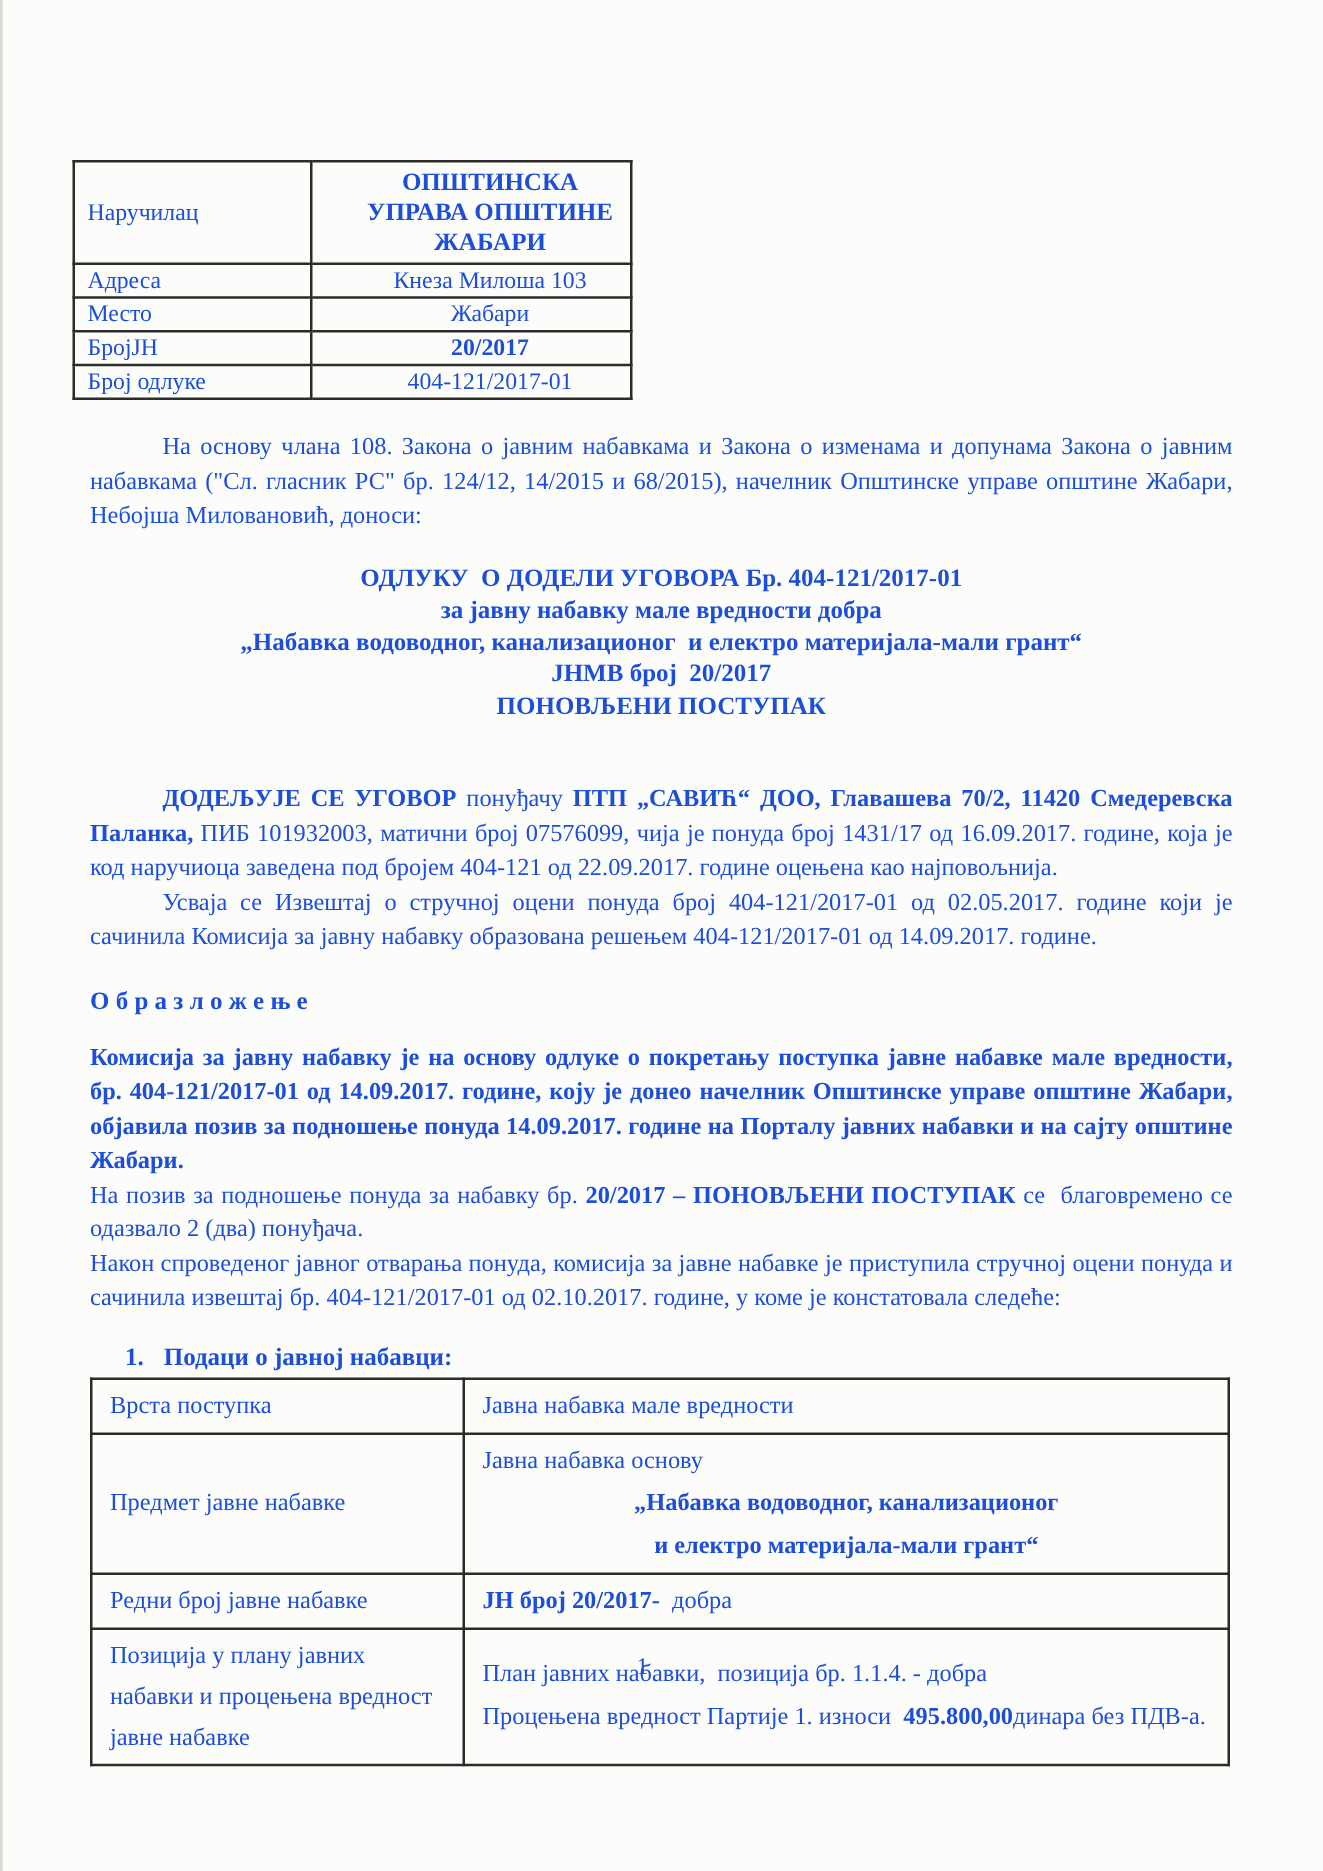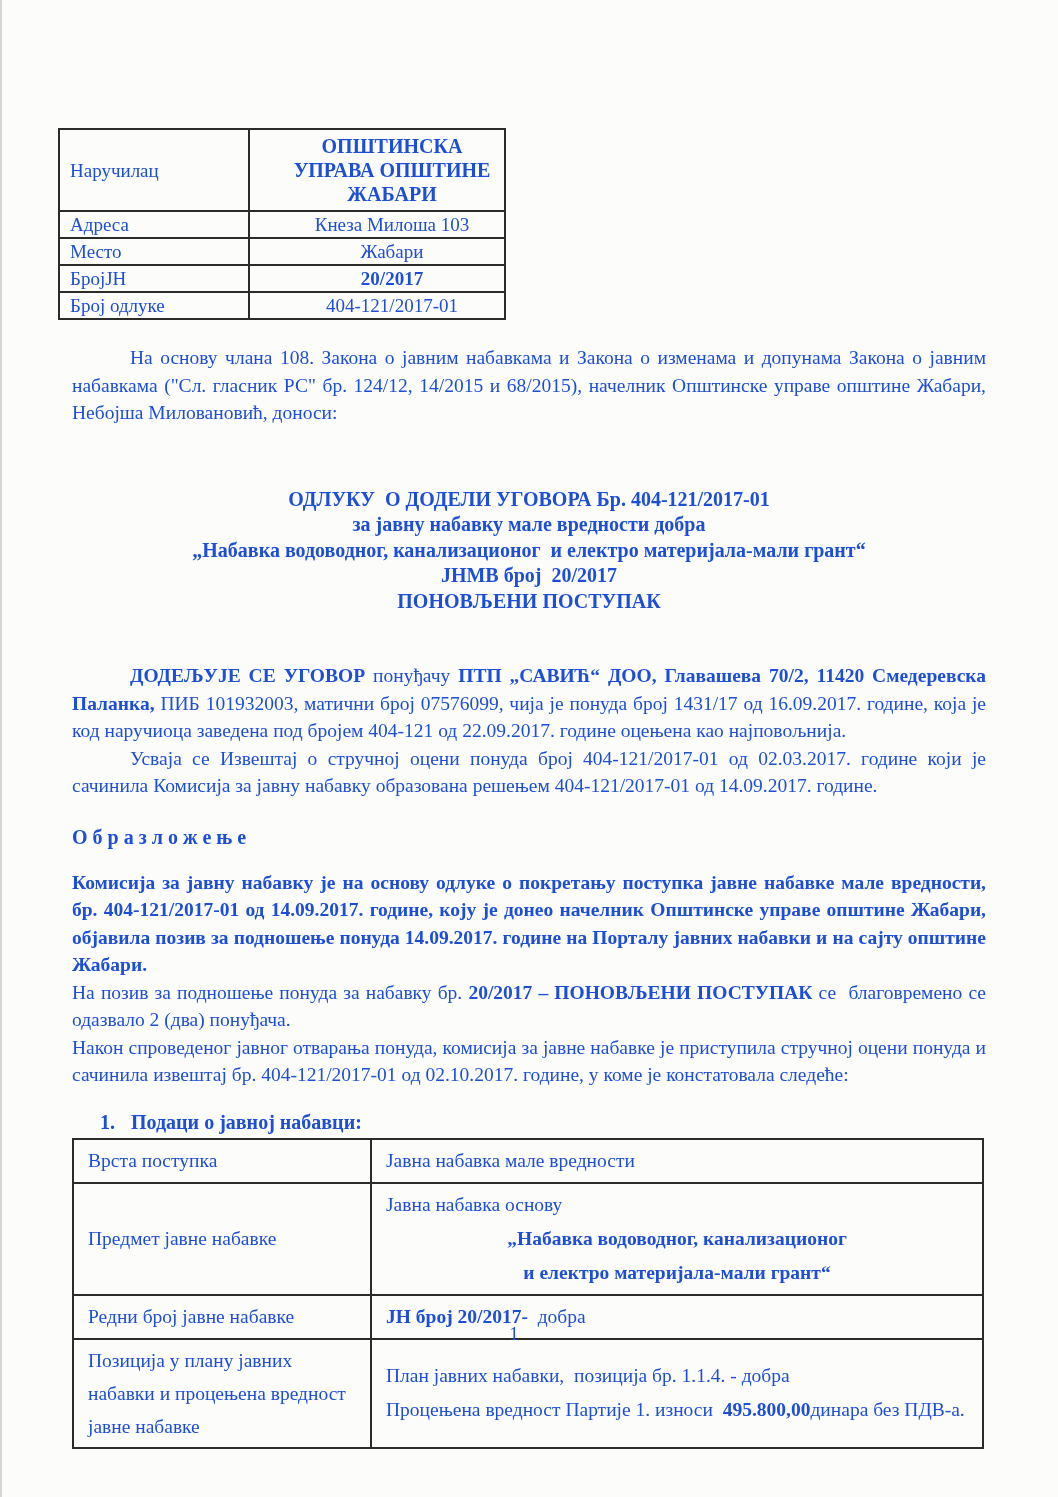--- a/index.html
+++ b/index.html
@@ -44,21 +44,21 @@
   
   .para{
     font-size:19.5px;
     line-height:27.5px;
     text-align:justify;
     margin:0;
   }
   .indent{ text-indent:58px; }
 
   .title-block{
-    margin-top:60px;
+    margin-top:24px;
     text-align:center;
     font-weight:bold;
     font-size:20px;
     line-height:25.5px;
   }
   .title-block div{ white-space:pre-wrap; }
 
   .award{ margin-top:48px; }
   .expl-heading{
     margin-top:26px;
@@ -139,21 +139,21 @@
   <div class="title-block">
     <div>ОДЛУКУ  О ДОДЕЛИ УГОВОРА Бр. 404-121/2017-01</div>
     <div>за јавну набавку мале вредности добра</div>
     <div>„Набавка водоводног, канализационог  и електро материјала-мали грант“</div>
     <div>ЈНМВ број  20/2017</div>
     <div>ПОНОВЉЕНИ ПОСТУПАК</div>
   </div>
 
   <p class="para indent award"><span class="b">ДОДЕЉУЈЕ СЕ УГОВОР</span><span> понуђачу </span><span class="b">ПТП „САВИЋ“ ДОО, Главашева 70/2, 11420 Смедеревска Паланка,</span><span> ПИБ 101932003, матични број 07576099, чија је понуда број 1431/17 од 16.09.2017. године, која је код наручиоца заведена под бројем 404-121 од 22.09.2017. године оцењена као најповољнија.</span></p>
 
-  <p class="para indent">Усваја се Извештај о стручној оцени понуда број 404-121/2017-01 од 02.03.2017. године који је сачинила Комисија за јавну набавку образована решењем 404-121/2017-01 од 14.09.2017. године.</p>
+  <p class="para indent">Усваја се Извештај о стручној оцени понуда број 404-121/2017-01 од 02.05.2017. године који је сачинила Комисија за јавну набавку образована решењем 404-121/2017-01 од 14.09.2017. године.</p>
 
   <div class="expl-heading">О б р а з л о ж е њ е</div>
 
   <p class="para expl">Комисија за јавну набавку је на основу одлуке о покретању поступка јавне набавке мале вредности, бр. 404-121/2017-01 од 14.09.2017. године, коју је донео начелник Општинске управе општине Жабари, објавила позив за подношење понуда 14.09.2017. године на Порталу јавних набавки и на сајту општине Жабари.</p>
 
   <p class="para"><span>На позив за подношење понуда за набавку бр. </span><span class="b">20/2017 – ПОНОВЉЕНИ ПОСТУПАК</span><span class="keep-sp"> се  благовремено се одазвало 2 (два) понуђача.</span></p>
 
 
   <p class="para">Након спроведеног јавног отварања понуда, комисија за јавне набавке је приступила стручној оцени понуда и сачинила извештај бр. 404-121/2017-01 од  02.10.2017. године, у коме је констатовала следеће:</p>
 

